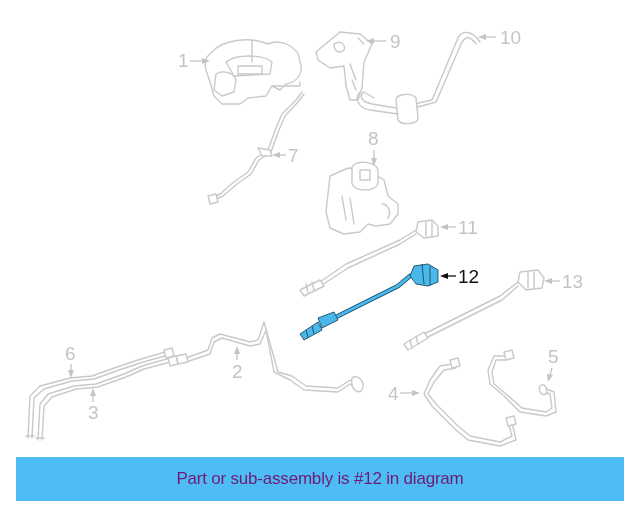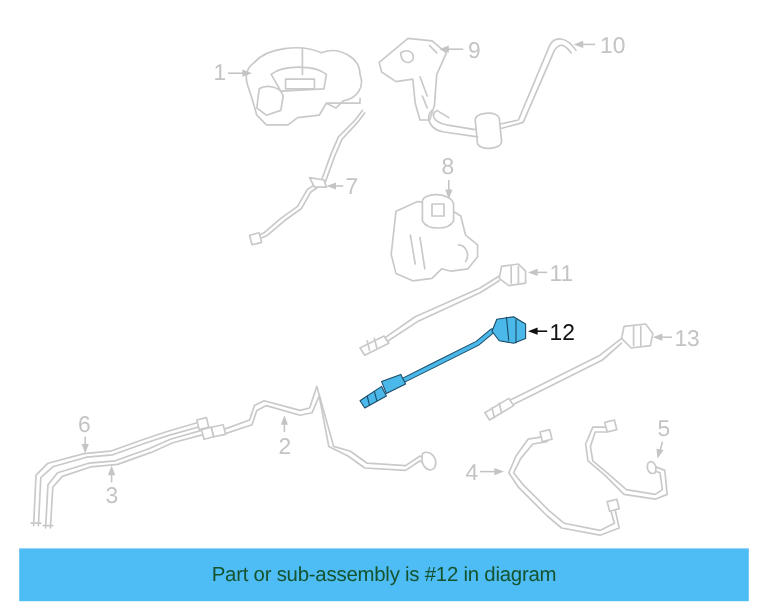--- a/index.html
+++ b/index.html
@@ -11,21 +11,21 @@
   .callout-num.active { fill:#111111; }
   .leader { stroke:#c4c4c4; stroke-width:1.3; fill:none; }
   .leader.active { stroke:#111111; }
   .arrowhead { fill:#c4c4c4; }
   .arrowhead.active { fill:#111111; }
   .hl { fill:#4ab8e8; stroke:#1a4a66; stroke-width:0.9; stroke-linejoin:round; }
   .hl-line { fill:none; stroke:#4ab8e8; stroke-width:3; stroke-linecap:round; }
   .hl-line-edge { fill:none; stroke:#1a4a66; stroke-width:4.6; stroke-linecap:round; }
   #banner { position:absolute; left:16px; top:457px; width:608px; height:44px; background:#4fbdf5;
             display:flex; flex-direction:column; align-items:center; justify-content:center; }
-  #banner span { display:block; font-size:17px; line-height:20px; color:#14532d; letter-spacing:-0.2px; }
+  #banner span { display:block; font-size:17px; line-height:20px; color:#701a75; letter-spacing:-0.2px; }
 </style>
 </head>
 <body>
 
 <svg id="diagram" viewBox="0 0 640 512" xmlns="http://www.w3.org/2000/svg">
 
   <g>
     <path class="ghost-fill" d="M212,52 C222,40 250,36 268,44 C282,38 300,48 300,62 C304,72 298,82 286,84 L280,90 L272,86 L266,96 L248,98 L240,104 L222,104 L214,96 L210,82 L206,70 C204,62 206,56 212,52 Z"></path>
     <path class="ghost" d="M226,62 C236,54 262,54 272,62 L270,74 L234,76 Z"></path>
     <path class="ghost" d="M238,66 L262,66 L262,74 L238,74 Z"></path>

